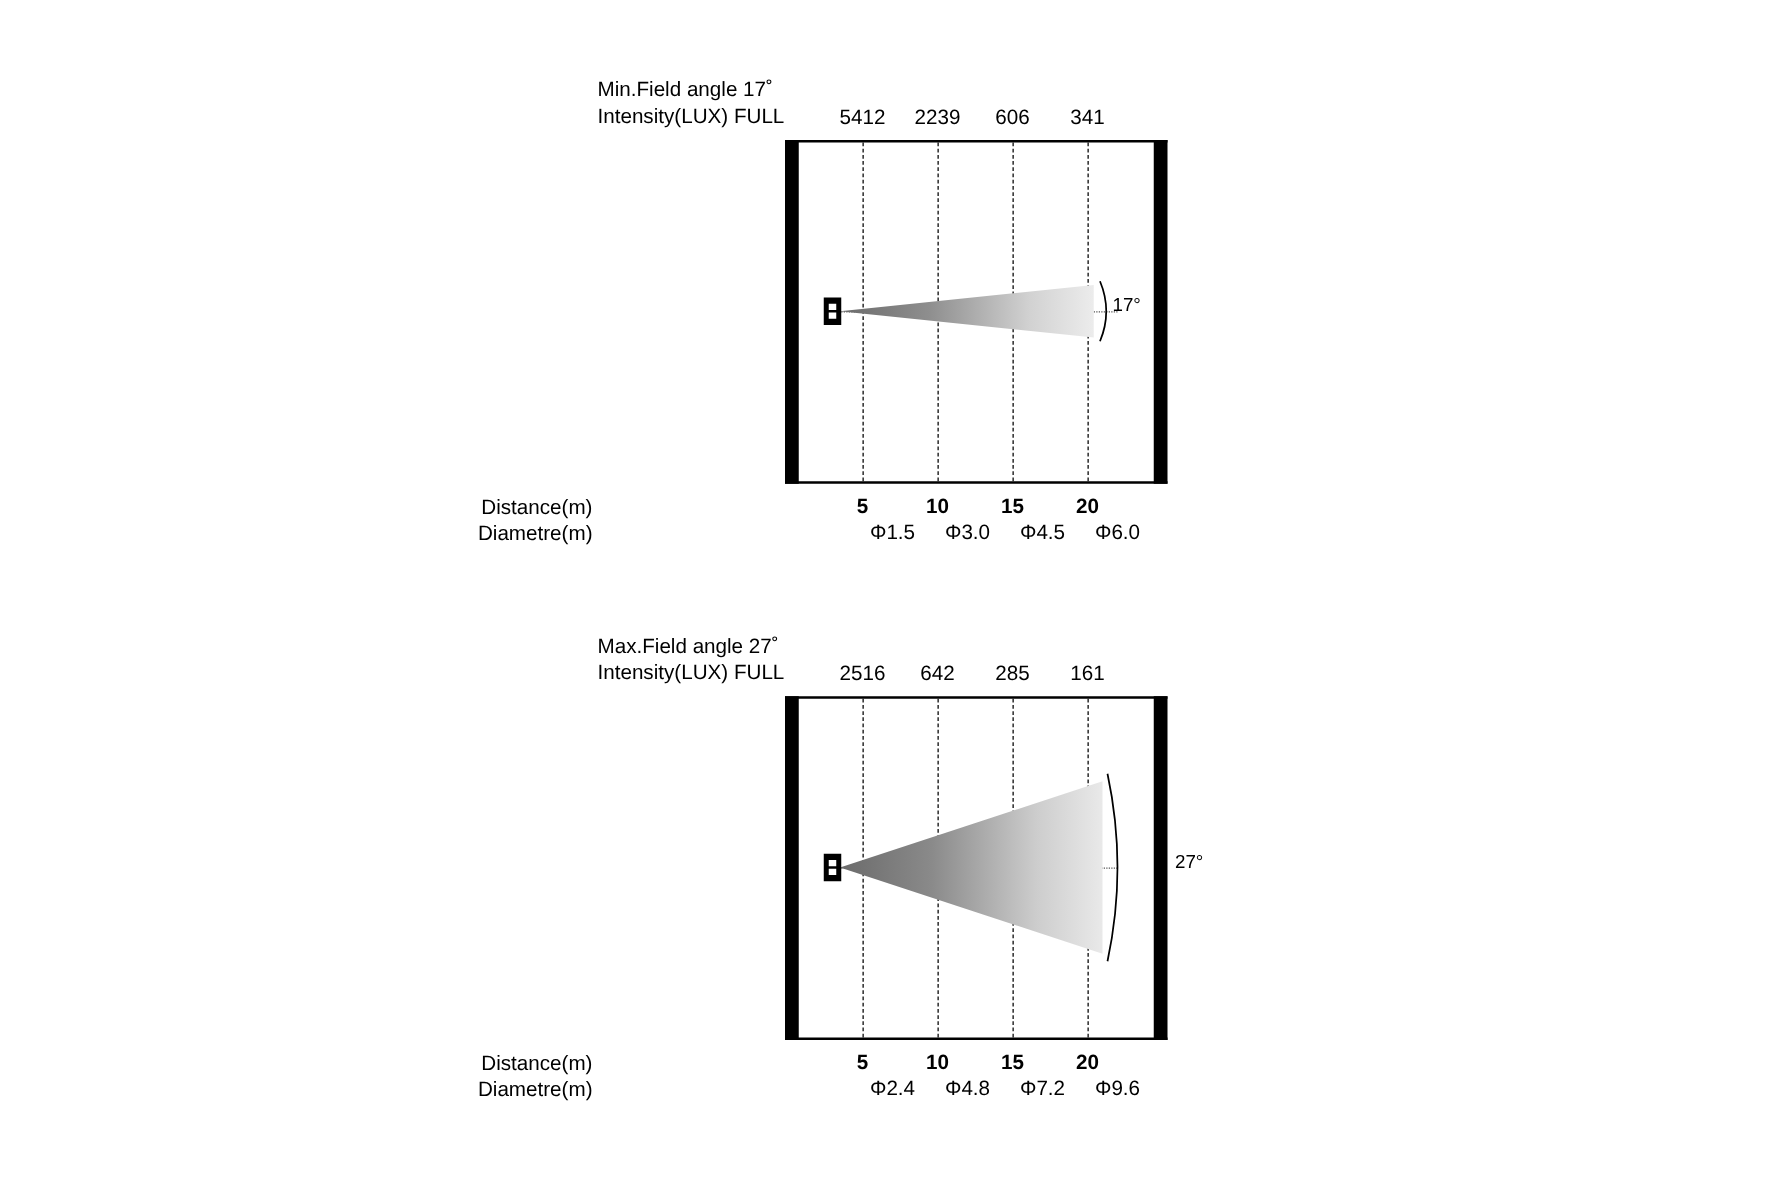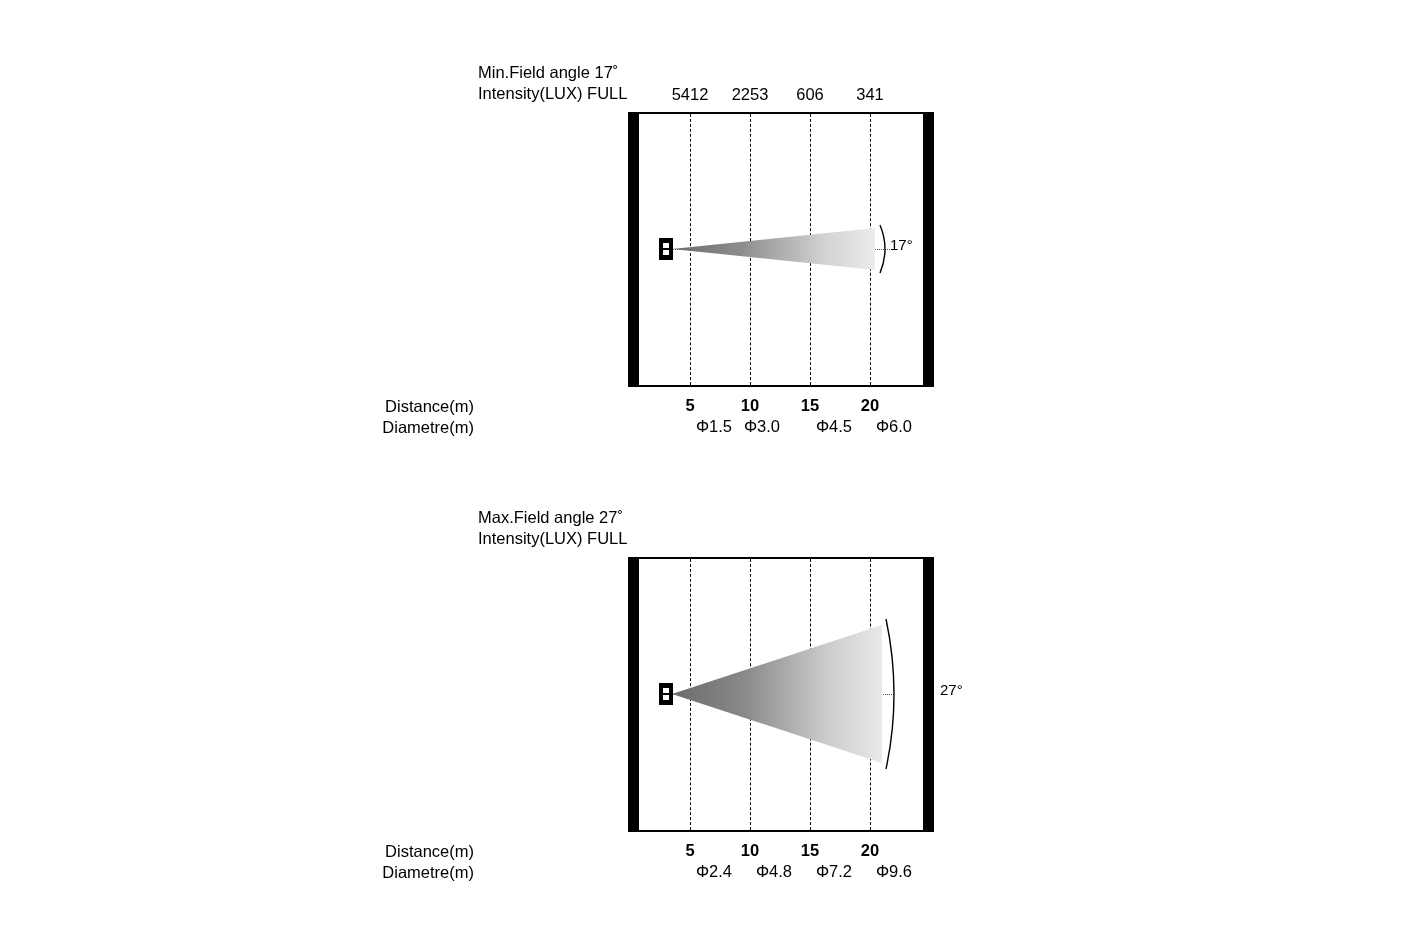--- a/index.html
+++ b/index.html
@@ -166,21 +166,21 @@
 
 <div class="diagram" id="diagram-min">
 
   <div class="header-block">
     <div class="line1">Min.Field angle 17˚</div>
     <div class="line2">Intensity(LUX) FULL</div>
   </div>
 
   <div class="intensity-row">
     <div class="num" style="left:62px">5412</div>
-    <div class="num" style="left:122px">2253</div>
+    <div class="num" style="left:122px">2239</div>
     <div class="num" style="left:182px">606</div>
     <div class="num" style="left:242px">341</div>
   </div>
 
   <div class="stage">
     <div class="edge-top"></div>
     <div class="edge-bottom"></div>
     <div class="bar-left"></div>
     <div class="bar-right"></div>
 
@@ -214,33 +214,39 @@
     <div class="row-label rl2">Diametre(m)</div>
   </div>
 
   <div class="footer-values">
     <div class="cell dist" style="left:62px">5</div>
     <div class="cell dist" style="left:122px">10</div>
     <div class="cell dist" style="left:182px">15</div>
     <div class="cell dist" style="left:242px">20</div>
 
     <div class="cell diam" style="left:62px">Φ1.5</div>
-    <div class="cell diam" style="left:110px">Φ3.0</div>
+    <div class="cell diam" style="left:122px">Φ3.0</div>
     <div class="cell diam" style="left:182px">Φ4.5</div>
     <div class="cell diam" style="left:242px">Φ6.0</div>
   </div>
 </div>
 
 <div class="diagram" id="diagram-max">
 
   <div class="header-block">
     <div class="line1">Max.Field angle 27˚</div>
     <div class="line2">Intensity(LUX) FULL</div>
   </div>
 
+  <div class="intensity-row">
+    <div class="num" style="left:62px">2516</div>
+    <div class="num" style="left:122px">642</div>
+    <div class="num" style="left:182px">285</div>
+    <div class="num" style="left:242px">161</div>
+  </div>
 
   <div class="stage">
     <div class="edge-top"></div>
     <div class="edge-bottom"></div>
     <div class="bar-left"></div>
     <div class="bar-right"></div>
 
     <div class="gridline" style="left:62px"></div>
     <div class="gridline" style="left:122px"></div>
     <div class="gridline" style="left:182px"></div>

